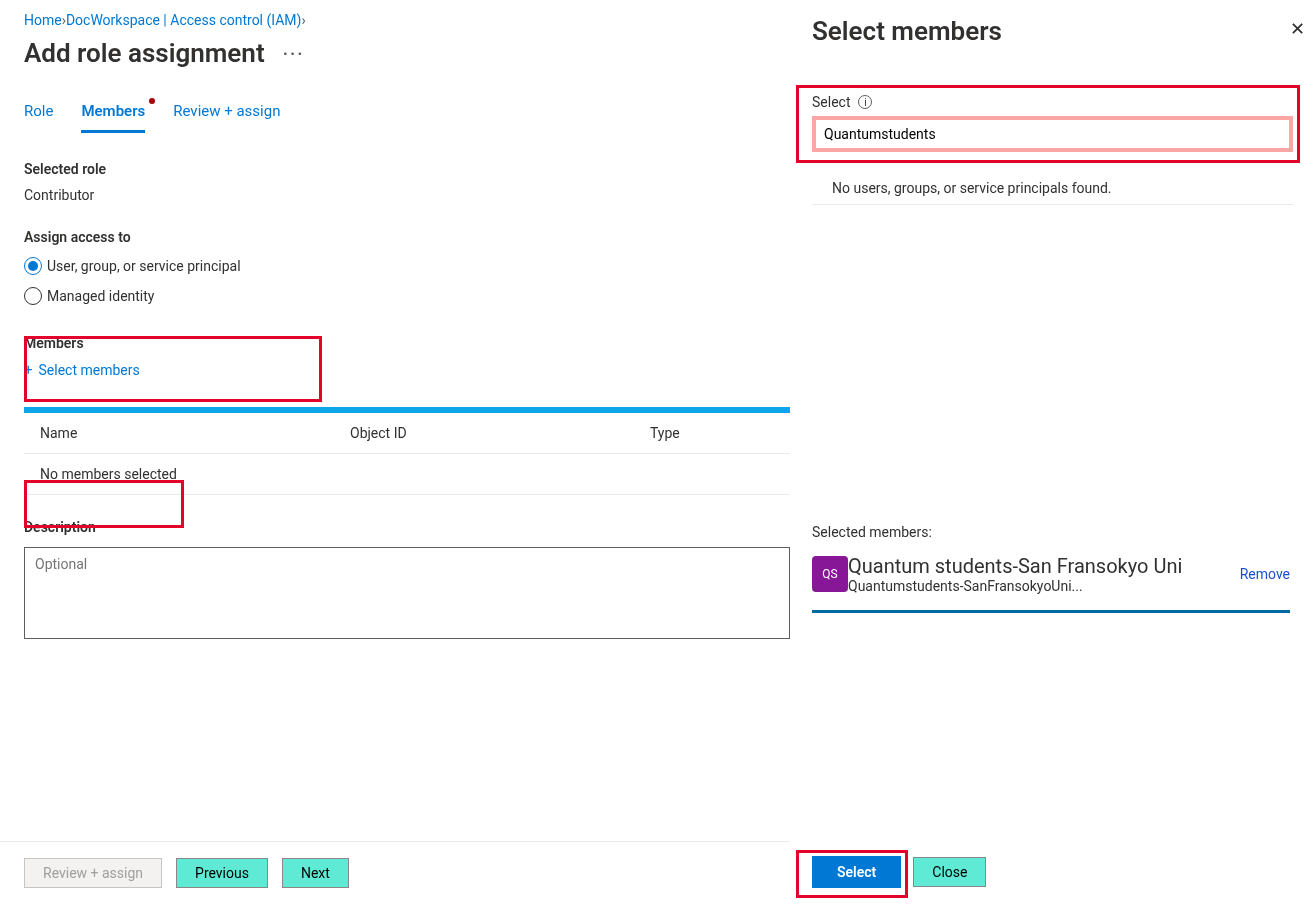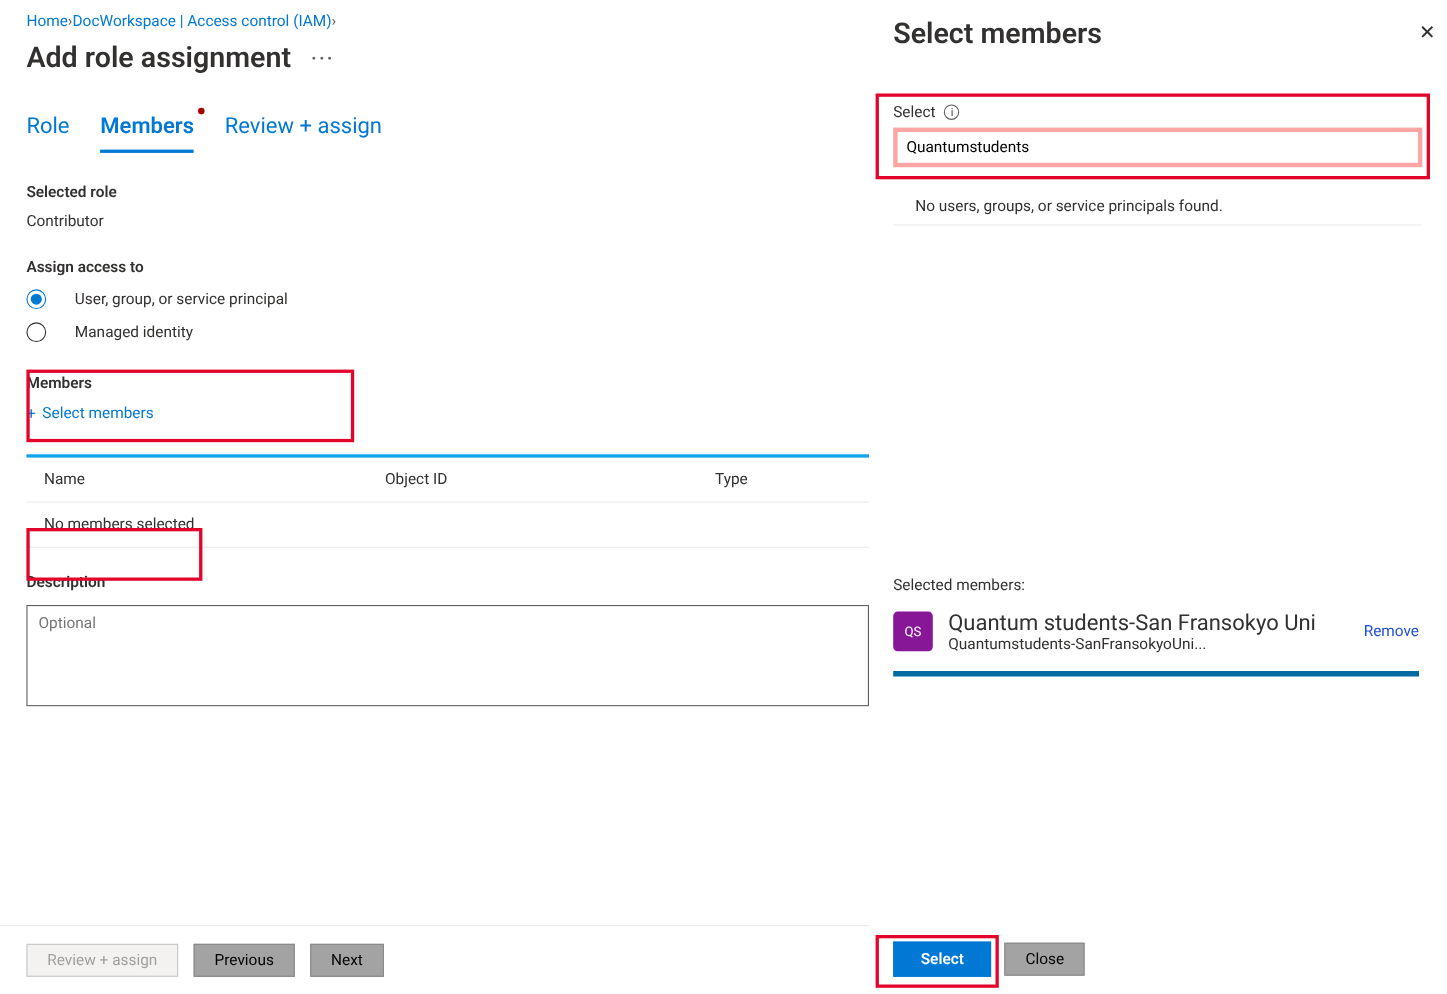--- a/index.html
+++ b/index.html
@@ -48,40 +48,40 @@
   .feedback-icon { color: #0078d4; display:inline-flex;}
   .tabs {
     display: flex;
     gap: 28px;
     margin-top: 26px;
     border-bottom: none;
   }
   .tab {
     padding: 6px 0 10px 0;
     color: #0078d4;
-    font-size: 20px;
+    font-size: 15px;
     cursor: pointer;
     position: relative;
   }
   .tab.active {
     font-weight: 600;
     border-bottom: 3px solid #0078d4;
   }
   .tab-dot {
     width: 6px; height: 6px; background: #a80000; border-radius: 50%;
     position: absolute; top: 2px; right: -10px;
   }
   .section-label {
     font-weight: 600;
     font-size: 14px;
     margin-top: 28px;
   }
   .section-value { margin-top: 10px; }
   .radio-row {
-    display: flex; align-items: center; gap: 26px;
+    display: flex; align-items: center; gap: 5px;
     margin-top: 12px;
   }
   .radio {
     width: 18px; height: 18px; border: 1px solid #323130; border-radius: 50%;
     display: inline-flex; align-items: center; justify-content: center;
     flex-shrink: 0;
   }
   .radio.checked::after {
     content: ""; width: 10px; height: 10px; background: #0078d4; border-radius: 50%;
   }
@@ -92,21 +92,21 @@
   }
   .hl-assign { left: 24px; top: 336px; width: 298px; height: 66px; }
   .hl-select { left: 24px; top: 480px; width: 160px; height: 48px; }
   .link-btn {
     color: #0078d4; cursor: pointer; display: inline-flex; align-items: center;
     gap: 6px; font-size: 14px; margin-top: 10px;
   }
   .plus { font-size: 15px; }
   .table {
     margin-top: 28px;
-    border-top: 3px solid #0ea5e9;
+    border-top: 6px solid #0ea5e9;
   }
   .thead, .trow {
     display: flex;
     border-bottom: 1px solid #edebe9;
     padding: 12px 16px;
   }
   .th { font-weight: 400; color: #323130; }
   .c-name { flex: 0 0 310px; }
   .c-obj  { flex: 0 0 300px; }
   .c-type { flex: 1; }
@@ -115,21 +115,21 @@
     margin-top: 12px; padding: 8px 10px; font-family: inherit; font-size: 14px;
     resize: none;
   }
   .footer-bar {
     position: absolute; left: 0; bottom: 0; width: 790px;
     border-top: 1px solid #edebe9; padding: 16px 24px;
     display: flex; gap: 14px; background:#fff;
   }
   .btn {
     padding: 6px 18px; font-size: 14px; border: 1px solid #8a8886;
-    background: #a3a3a3; cursor: pointer; font-family: inherit;
+    background: #5eead4; cursor: pointer; font-family: inherit;
   }
   .btn.disabled { color: #a19f9d; border-color: #c8c6c4; background: #f3f2f1; cursor: default;}
   
   .panel {
     position: absolute; right: 0; top: 0; width: 525px; height: 904px;
     background: #fff; 
   }
   .panel-inner { padding: 12px 22px 0 22px; position: relative; height:100%; }
   .panel-title {
     font-size: 26px; font-weight: 600; margin: 4px 0 0 0;
@@ -146,22 +146,22 @@
   }
   .search-input {
     width: 100%; border: 4px solid #fca5a5; padding: 6px 8px;
     font-family: inherit; font-size: 14px; margin-top: 6px;
   }
   .hl-search { border:3px solid #e3042b; position:absolute; left:6px; top:85px; width:504px; height:78px; pointer-events:none;}
   .no-results { margin-top: 28px; color: #323130; padding-left: 20px;}
   .hr { border: none; border-top: 1px solid #edebe9; margin-top: 8px; }
   .selected-section { position:absolute; left:22px; top:524px; width:478px; }
   .member-row {
-    display:flex; align-items:center; gap:14px; margin-top:14px;
-    border-bottom:5px solid #0369a1; padding-bottom:16px;
+    display:flex; align-items:center; margin-top:14px;
+    border-bottom:3px solid #0369a1; padding-bottom:16px;
   }
   .avatar {
     width:36px; height:36px; background:#881798; color:#fff; border-radius:4px;
     display:flex; align-items:center; justify-content:center; font-size:12px;
   }
   .member-text { flex:1; overflow:hidden;}
   .member-name { font-size:20px; white-space:nowrap; overflow:hidden; text-overflow:ellipsis;}
   .member-sub  { font-size:14px; white-space:nowrap; overflow:hidden; text-overflow:ellipsis;}
   .remove { color:#1d4ed8; cursor:pointer; }
   .panel-footer {

